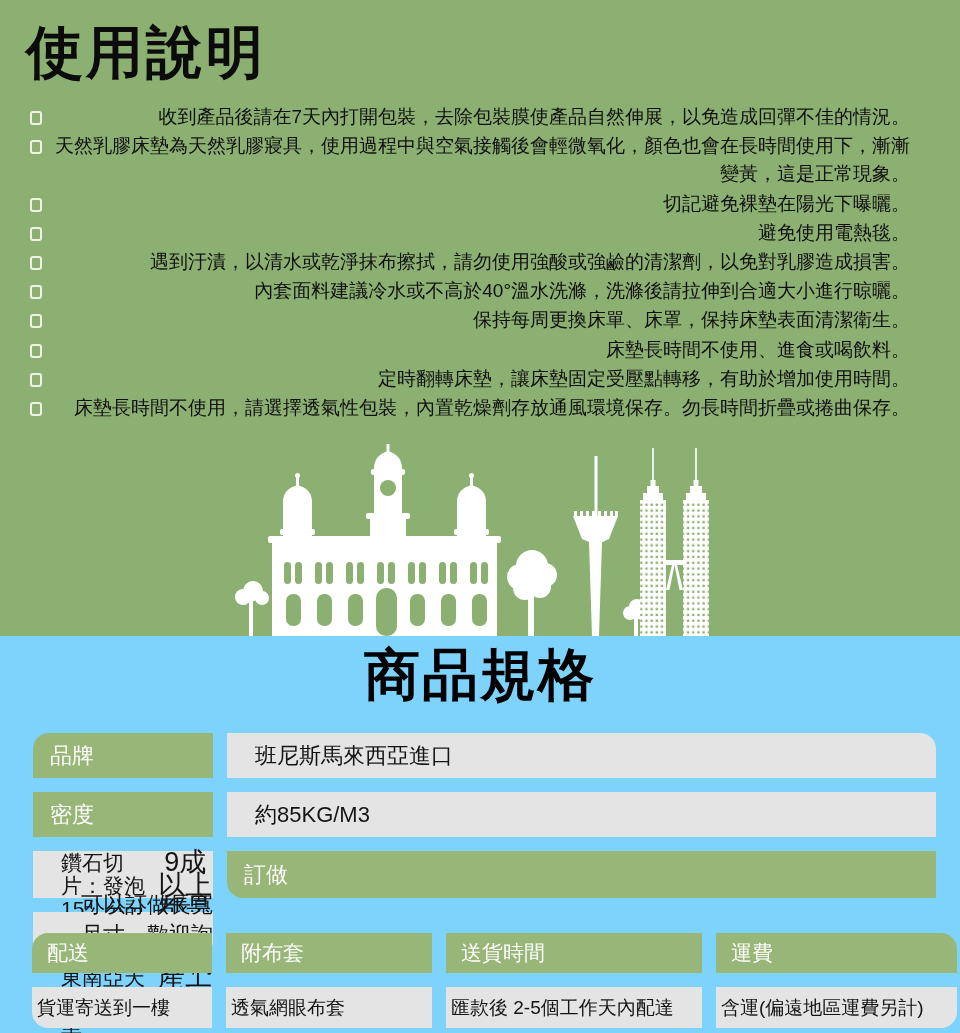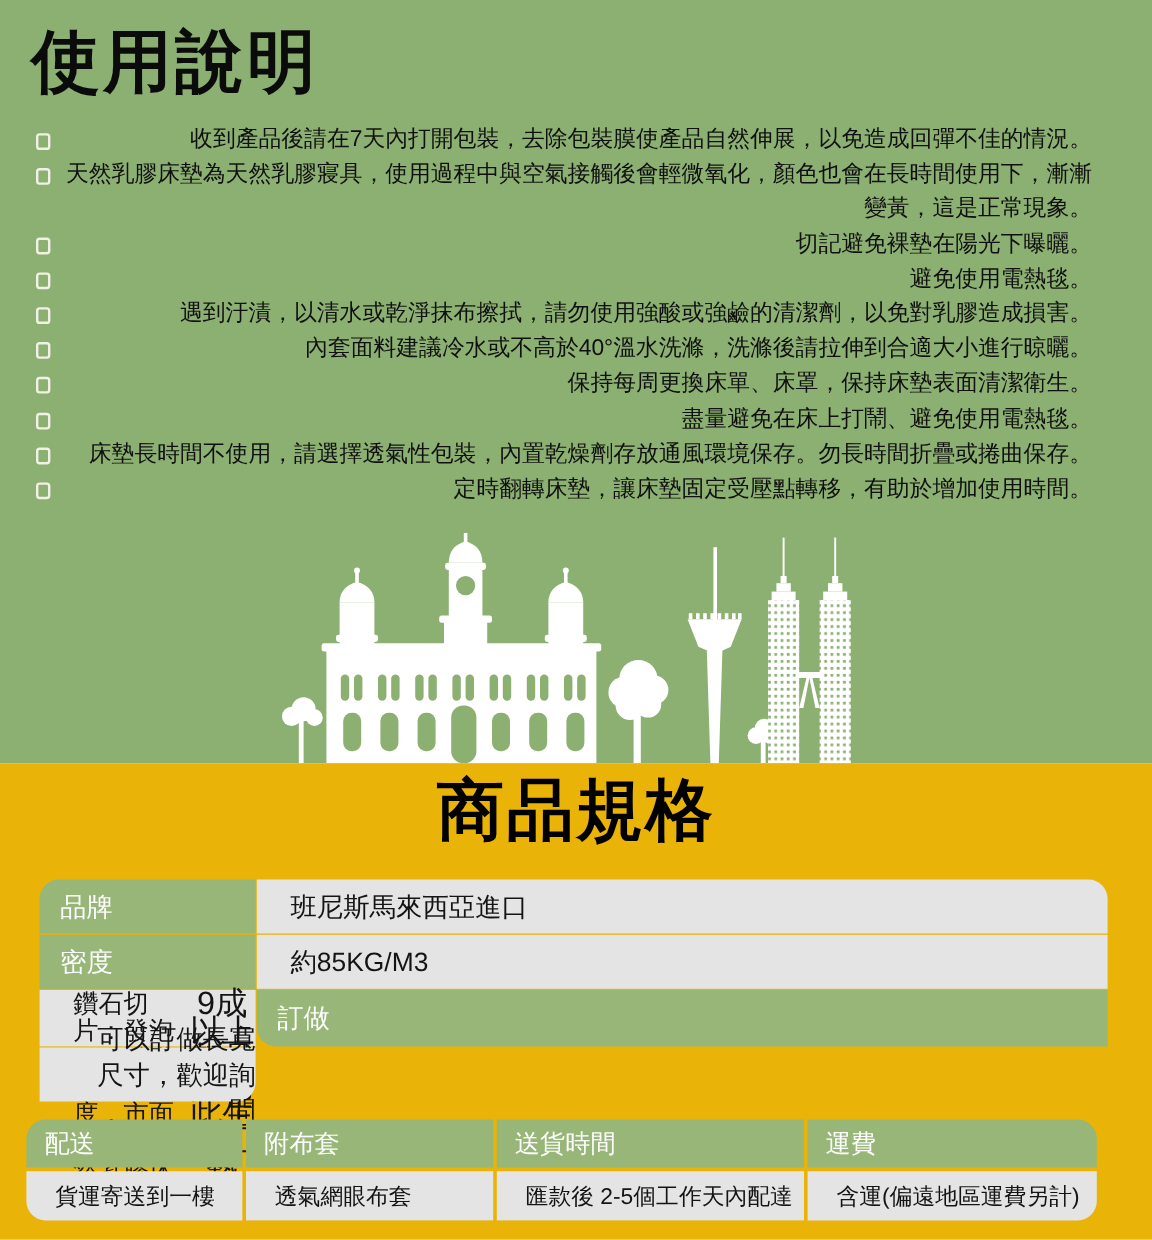--- a/index.html
+++ b/index.html
@@ -13,62 +13,62 @@
   .usage-list{position:absolute;top:103px;left:30px;width:880px;margin:0;padding:0;list-style:none;text-align:right;}
   .usage-list li{position:relative;padding-left:21px;margin:0 0 1px 0;
        font-size:19px;line-height:28.2px;color:#101010;}
   .bullet{position:absolute;left:0;top:8px;width:8px;height:10px;
        border:2px solid #f2f1e6;border-radius:3px;background:transparent;}
 
   
   .skyline{position:absolute;left:228px;bottom:0;width:505px;height:192px;}
 
   
-  .specs{position:absolute;top:636px;left:0;width:960px;height:397px;background:#eab308;}
+  .specs{position:absolute;top:636px;left:0;width:960px;height:397px;background:#7dd3fc;}
   .specs-title{position:absolute;top:6px;left:0;width:960px;text-align:center;
        font-size:56px;line-height:66px;font-weight:800;color:#000;letter-spacing:2px;}
 
   .info-table{position:absolute;top:97px;left:33px;width:892px;display:grid;
-       grid-template-columns:180px 709px;grid-template-rows:45px 45px 47px 45px;gap:1px;}
+       grid-template-columns:180px 709px;grid-template-rows:45px 45px 47px 45px;gap:14px;}
   .cell-label{background:#97b678;color:#fdfdfd;font-size:22px;display:flex;
        align-items:center;padding-left:17px;}
   .cell-value{background:#e4e4e4;color:#141414;font-size:22px;display:flex;
        align-items:center;padding-left:28px;}
   .cell-value.two-line{flex-direction:row;justify-content:center;align-items:stretch;}
   .cell-value.two-line .l1{display:block;text-align:left;line-height:23px;font-size:21px;}
   .cell-value.two-line .l2{display:block;text-align:center;line-height:23px;font-size:27px;}
 
-  .ship-table{position:absolute;top:297px;left:22px;width:776px;display:grid;
-       grid-template-columns:180px 206px 256px 241px;grid-template-rows:40px 41px;gap:3px;}
+  .ship-table{position:absolute;top:297px;left:32px;width:776px;display:grid;
+       grid-template-columns:180px 206px 256px 241px;grid-template-rows:40px 41px;gap:14px;}
   .ship-head{background:#97b678;color:#fdfdfd;font-size:21px;display:flex;
        align-items:center;padding-left:15px;}
   .ship-val{background:#e4e4e4;color:#141414;font-size:19px;display:flex;
-       align-items:center;padding-left:24px;padding-right:4px;white-space:nowrap;}
+       align-items:center;padding-left:5px;padding-right:4px;white-space:nowrap;}
 
   .tl{border-top-left-radius:16px;}  .tr{border-top-right-radius:16px;}
   .bl{border-bottom-left-radius:16px;} .br{border-bottom-right-radius:16px;text-align:right;}
 </style>
 </head>
 <body>
 
 <div class="banner">
 
   <div class="usage-title">使用說明</div>
 
   <ul class="usage-list">
     <li><span class="bullet"></span><span>收到產品後請在7天內打開包裝，去除包裝膜使產品自然伸展，以免造成回彈不佳的情況。</span></li>
     <li><span class="bullet"></span><span>天然乳膠床墊為天然乳膠寢具，使用過程中與空氣接觸後會輕微氧化，顏色也會在長時間使用下，漸漸變黃，這是正常現象。</span></li>
     <li><span class="bullet"></span><span>切記避免裸墊在陽光下曝曬。</span></li>
     <li><span class="bullet"></span><span>避免使用電熱毯。</span></li>
     <li><span class="bullet"></span><span>遇到汙漬，以清水或乾淨抹布擦拭，請勿使用強酸或強鹼的清潔劑，以免對乳膠造成損害。</span></li>
     <li><span class="bullet"></span><span>內套面料建議冷水或不高於40°溫水洗滌，洗滌後請拉伸到合適大小進行晾曬。</span></li>
     <li><span class="bullet"></span><span>保持每周更換床單、床罩，保持床墊表面清潔衛生。</span></li>
-    <li><span class="bullet"></span><span>盡量避免在床上打鬧、避免使用電熱毯。</span></li>
+    <li><span class="bullet"></span><span>床墊長時間不使用、進食或喝飲料。</span></li>
+    <li><span class="bullet"></span><span>定時翻轉床墊，讓床墊固定受壓點轉移，有助於增加使用時間。</span></li>
     <li><span class="bullet"></span><span>床墊長時間不使用，請選擇透氣性包裝，內置乾燥劑存放通風環境保存。勿長時間折疊或捲曲保存。</span></li>
-    <li><span class="bullet"></span><span>定時翻轉床墊，讓床墊固定受壓點轉移，有助於增加使用時間。</span></li>
   </ul>
 
   <svg class="skyline" viewBox="0 0 505 192" aria-hidden="true">
     <defs>
       <pattern id="twdots" width="5.2" height="5.8" patternUnits="userSpaceOnUse">
         <rect width="5.2" height="5.8" fill="#ffffff"></rect>
         <rect x="1.3" y="1.6" width="2.3" height="2.3" fill="#8caf72"></rect>
       </pattern>
     </defs>
 

